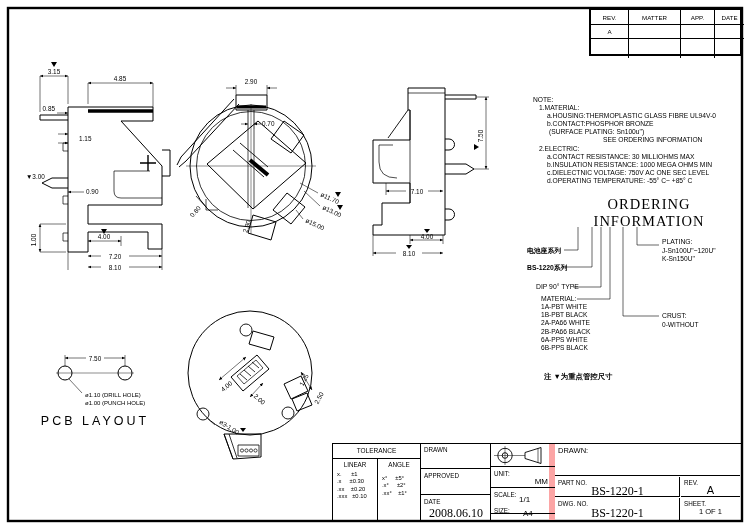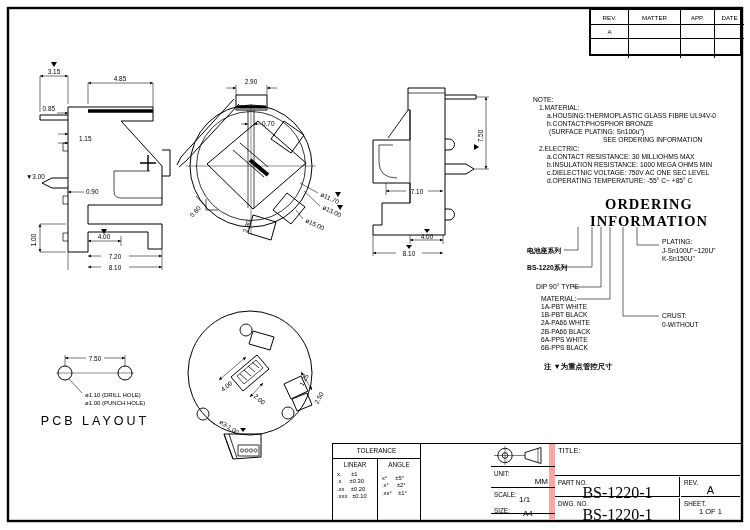--- a/index.html
+++ b/index.html
@@ -11,42 +11,42 @@
   .dt{font-size:6.4px;}
   .dts{font-size:6px;}
   .mid{text-anchor:middle;}
   .end{text-anchor:end;}
   .cap{font-size:12.5px;letter-spacing:3px;}
   
   #note{left:533px;top:96px;width:212px;}
   #note .nl{font-size:6.7px;line-height:8.1px;white-space:pre;}
   
   #ord-title{left:556px;top:196px;width:186px;text-align:center;font-family:"Liberation Serif",serif;
-             font-size:14.5px;font-weight:700;letter-spacing:1px;}
+             font-size:14.5px;font-weight:400;letter-spacing:1px;}
   #ord-code{left:569px;top:214px;width:90px;text-align:center;font-family:"Liberation Serif",serif;
             font-size:13px;font-weight:bold;letter-spacing:.2px;}
   .olbl{font-size:6.8px;white-space:pre;}
   .olist div{font-size:6.6px;line-height:8.2px;white-space:pre;}
   #cnnote{font-size:7.4px;font-weight:bold;}
   
   #revtable{left:589px;top:8px;width:153px;height:48px;display:grid;
             grid-template-columns:38px 52px 34px 29px;grid-template-rows:15px 14px 19px;
             border:2px solid #000;box-sizing:border-box;}
   .rtc{border-right:1px solid #000;border-bottom:1px solid #000;font-size:6.2px;
        display:flex;align-items:center;justify-content:center;}
   .rtc.lastc{border-right:none;}
   .rtc.lastr{border-bottom:none;}
   
   #tblock{left:332px;top:443px;width:410px;height:79px;border:1.6px solid #000;box-sizing:border-box;}
   .tb{position:absolute;box-sizing:border-box;}
   .lbl{font-size:6.3px;position:absolute;left:3px;top:2px;}
   .tol-hdr{font-size:6.5px;text-align:center;line-height:14px;}
   .tol-sub{font-size:6.3px;text-align:center;line-height:12px;}
   .tol-rows div{font-size:5.8px;line-height:7.4px;white-space:pre;padding-left:4px;}
-  .val10{font-size:16px;font-family:"Liberation Serif",serif;}
+  .val10{font-size:12px;font-family:"Liberation Serif",serif;}
   .val8{font-size:8px;}
 </style>
 </head>
 <body>
 
 <div class="sheet">
 
 <svg width="750" height="530" viewBox="0 0 750 530">
   <defs>
     <marker id="arw" viewBox="0 0 10 10" refX="9" refY="5" markerWidth="7" markerHeight="7" orient="auto-start-reverse">
@@ -278,21 +278,21 @@
 </div>
 <div class="abs olbl" style="left:662px;top:238px">PLATING:</div>
 <div class="abs olist" style="left:662px;top:247px">
   <div>J-Sn100U"~120U"</div>
   <div>K-Sn150U"</div>
 </div>
 <div class="abs olbl" style="left:662px;top:312px">CRUST:</div>
 <div class="abs olist" style="left:662px;top:321px">
   <div>0-WITHOUT</div>
 </div>
-<div id="cnnote" class="abs" style="left:544px;top:362px">注 ▼为重点管控尺寸</div>
+<div id="cnnote" class="abs" style="left:544px;top:372px">注 ▼为重点管控尺寸</div>
 
 <div id="tblock" class="abs">
 
   <div class="tb" style="left:0;top:0;width:88px;height:76px;border-right:1px solid #000">
     <div class="tol-hdr" style="border-bottom:1px solid #000;height:14px">TOLERANCE</div>
     <div class="tb" style="left:0;top:15px;width:44px;height:61px">
       <div class="tol-sub">LINEAR</div>
       <div class="tol-rows">
         <div>x.      ±1</div>
         <div>.x     ±0.30</div>
@@ -303,20 +303,32 @@
     <div class="tb" style="left:44px;top:15px;width:43px;height:61px;border-left:1px solid #000">
       <div class="tol-sub">ANGLE</div>
       <div class="tol-rows" style="padding-top:4px">
         <div>x°     ±5°</div>
         <div>.x°     ±2°</div>
         <div>.xx°    ±1°</div>
       </div>
     </div>
   </div>
 
+  <div class="tb" style="left:88px;top:0;width:70px;height:76px;border-right:1px solid #000">
+    <div class="tb" style="left:0;top:0;width:70px;height:25px;border-bottom:1px solid #000">
+      <span class="lbl">DRAWN</span>
+    </div>
+    <div class="tb" style="left:0;top:26px;width:70px;height:25px;border-bottom:1px solid #000">
+      <span class="lbl">APPROVED</span>
+    </div>
+    <div class="tb" style="left:0;top:52px;width:70px;height:24px">
+      <span class="lbl">DATE</span>
+      <div class="val10" style="position:absolute;left:8px;top:10px">2008.06.10</div>
+    </div>
+  </div>
 
   <div class="tb" style="left:158px;top:0;width:64px;height:76px;border-right:6px solid #fca5a5">
     <div class="tb" style="left:0;top:0;width:64px;height:23px;border-bottom:1px solid #000">
       <svg width="62" height="23" viewBox="0 0 62 23" style="position:static">
         <g fill="none" stroke="#000" stroke-width="0.9">
           <circle cx="14" cy="11.5" r="7.2"></circle>
           <circle cx="14" cy="11.5" r="2.8"></circle>
           <path d="M3,11.5 H25 M14,2 V21" stroke-width="0.5"></path>
           <path d="M34,8.5 L50,3.5 L50,19.5 L34,14.5 Z"></path>
           <path d="M47,4.4 V18.6" stroke-width="0.6"></path>
@@ -333,21 +345,21 @@
       <div class="val8" style="position:absolute;left:28px;top:6px">1/1</div>
     </div>
     <div class="tb" style="left:0;top:61px;width:64px;height:15px">
       <span class="lbl">SIZE:</span>
       <div class="val8" style="position:absolute;left:32px;top:4px">A4</div>
     </div>
   </div>
 
   <div class="tb" style="left:222px;top:0;width:185px;height:76px">
     <div class="tb" style="left:0;top:0;width:185px;height:32px;border-bottom:1px solid #000">
-      <span class="lbl" style="font-size:7.5px">TITLE:</span>
+      <span class="lbl" style="font-size:7.5px">DRAWN:</span>
     </div>
     <div class="tb" style="left:0;top:33px;width:125px;height:20px;border-bottom:1px solid #000;border-right:1px solid #000">
       <span class="lbl">PART NO.</span>
       <div class="val10" style="position:absolute;left:0;top:7px;width:125px;text-align:center">BS-1220-1</div>
     </div>
     <div class="tb" style="left:126px;top:33px;width:59px;height:20px;border-bottom:1px solid #000">
       <span class="lbl">REV.</span>
       <div style="position:absolute;left:0;top:7px;width:59px;text-align:center;font-size:11px">A</div>
     </div>
     <div class="tb" style="left:0;top:54px;width:125px;height:22px;border-right:1px solid #000">

